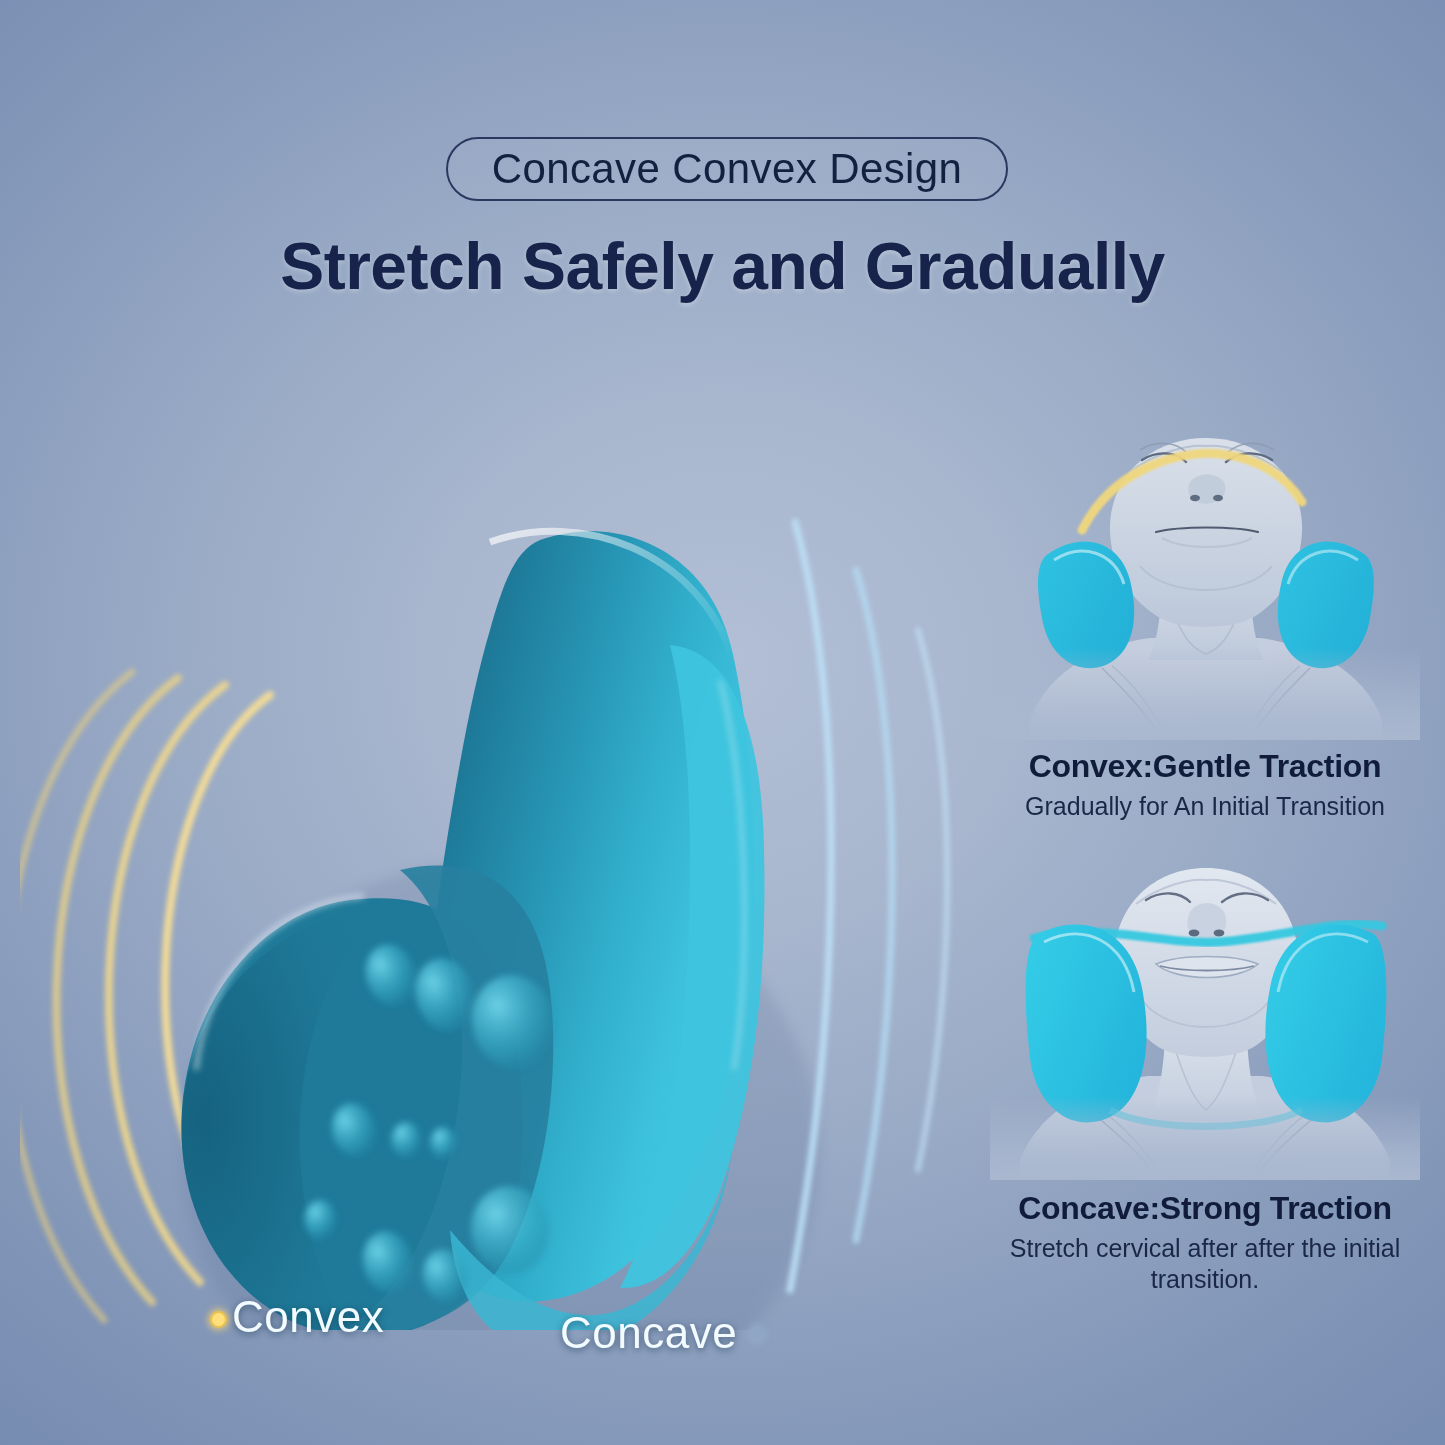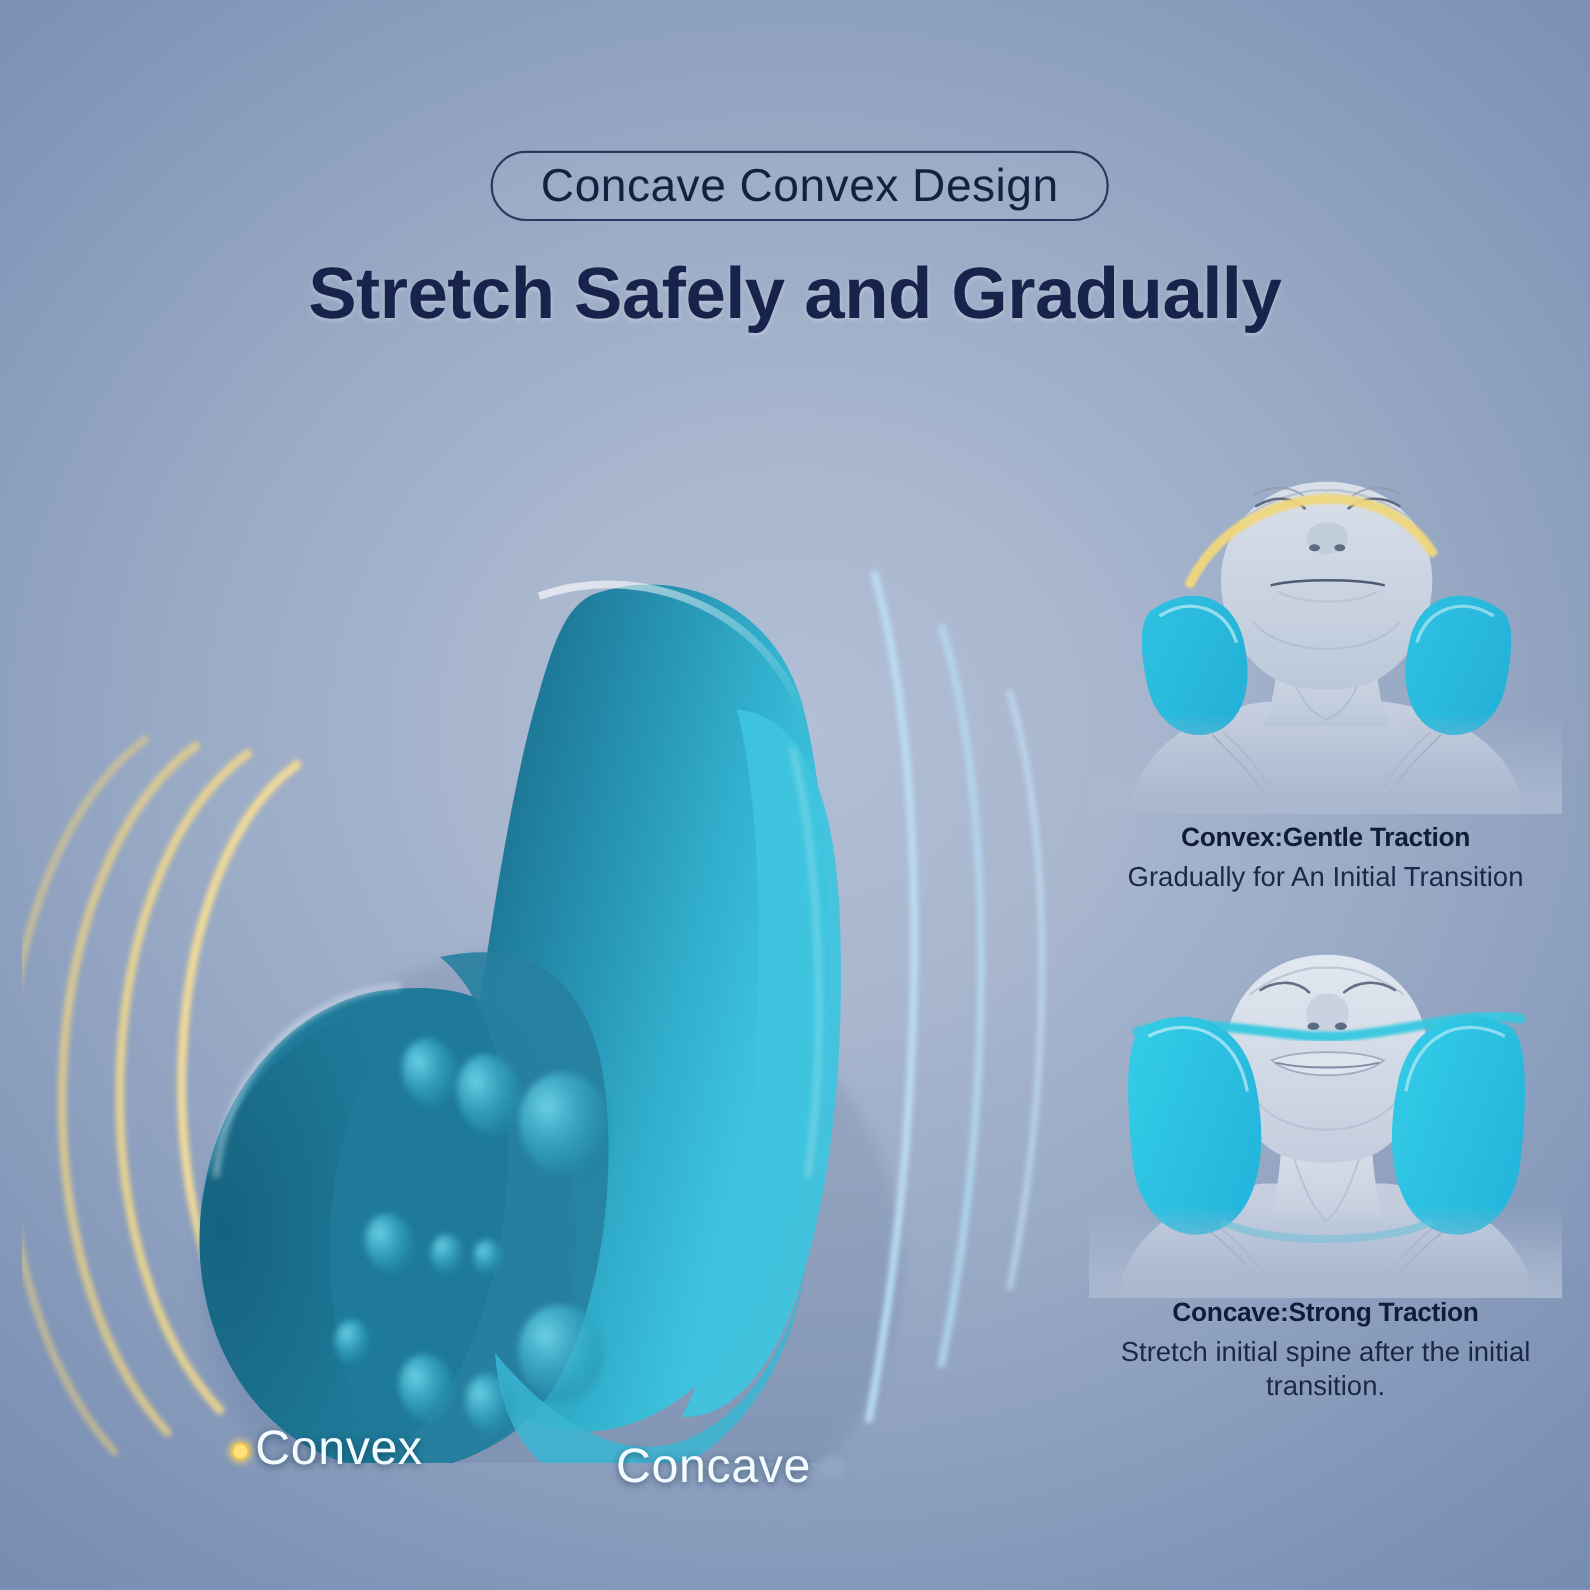--- a/index.html
+++ b/index.html
@@ -98,35 +98,35 @@
   #panel-bottom { top: 860px; }
 
   .illus-wrap {
     position: relative;
     width: 430px; height: 320px;
   }
   .illus-svg { position: absolute; left: 0; top: 0; }
 
   .cap-title {
     text-align: center;
-    font-size: 24px;
+    font-size: 32px;
     font-weight: bold;
     color: #101c39;
     letter-spacing: -0.3px;
     white-space: nowrap;
   }
   .cap-sub {
     text-align: center;
     font-size: 25px;
     color: #1b2747;
     line-height: 1.24;
     margin-top: 6px;
   }
   #panel-top .cap-title { margin-top: 8px; }
-  #panel-bottom .cap-title { }
+  #panel-bottom .cap-title { margin-top: 10px; }
 </style>
 </head>
 <body>
 
 <div id="page">
 
   <div id="badge">
     <span id="badge-text">Concave Convex Design</span>
   </div>
 
@@ -399,16 +399,16 @@
                  C 398 144 400 88 384 74 Z" fill="url(#pillowB)"></path>
         <path d="M 54 82 C 94 62 134 80 144 132" fill="none" stroke="#ffffff" stroke-width="3" opacity="0.5"></path>
         <path d="M 378 82 C 338 62 298 80 288 132" fill="none" stroke="#ffffff" stroke-width="3" opacity="0.45"></path>
 
         <path d="M 120 250 C 160 272 270 272 312 250" fill="none" stroke="#45c8e0" stroke-width="7" opacity="0.55"></path>
 
         <rect x="0" y="236" width="430" height="84" fill="url(#fadeOutB)"></rect>
       </svg>
     </div>
     <div class="cap-title">Concave:Strong Traction</div>
-    <div class="cap-sub">Stretch initial spine after the initial transition.</div>
+    <div class="cap-sub">Stretch cervical after after the initial transition.</div>
   </div>
 
 </div>
 
 </body></html>

